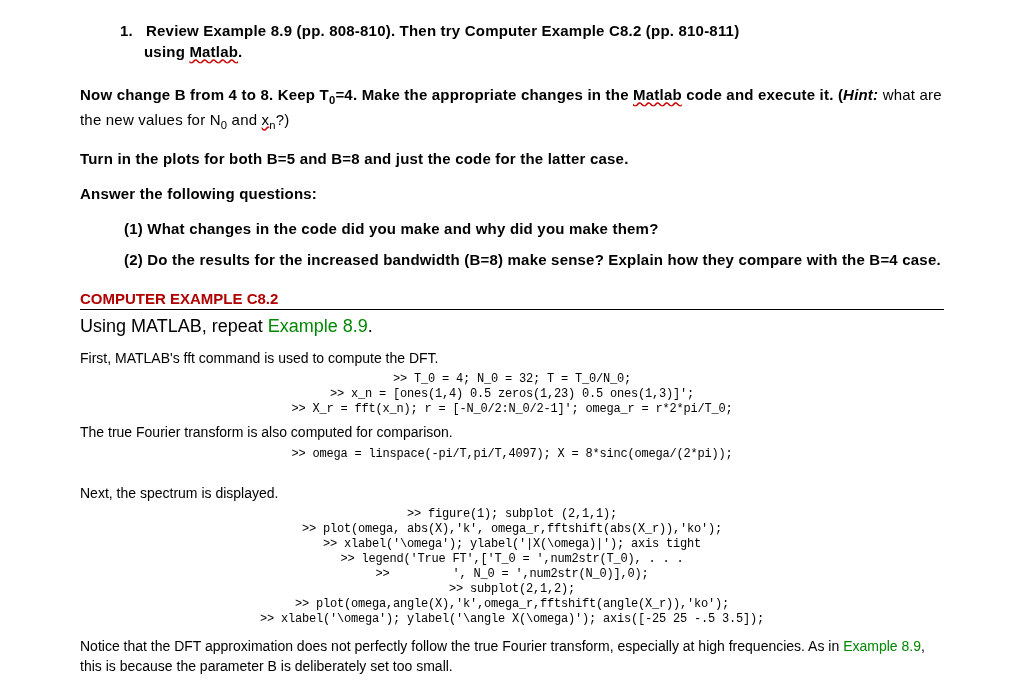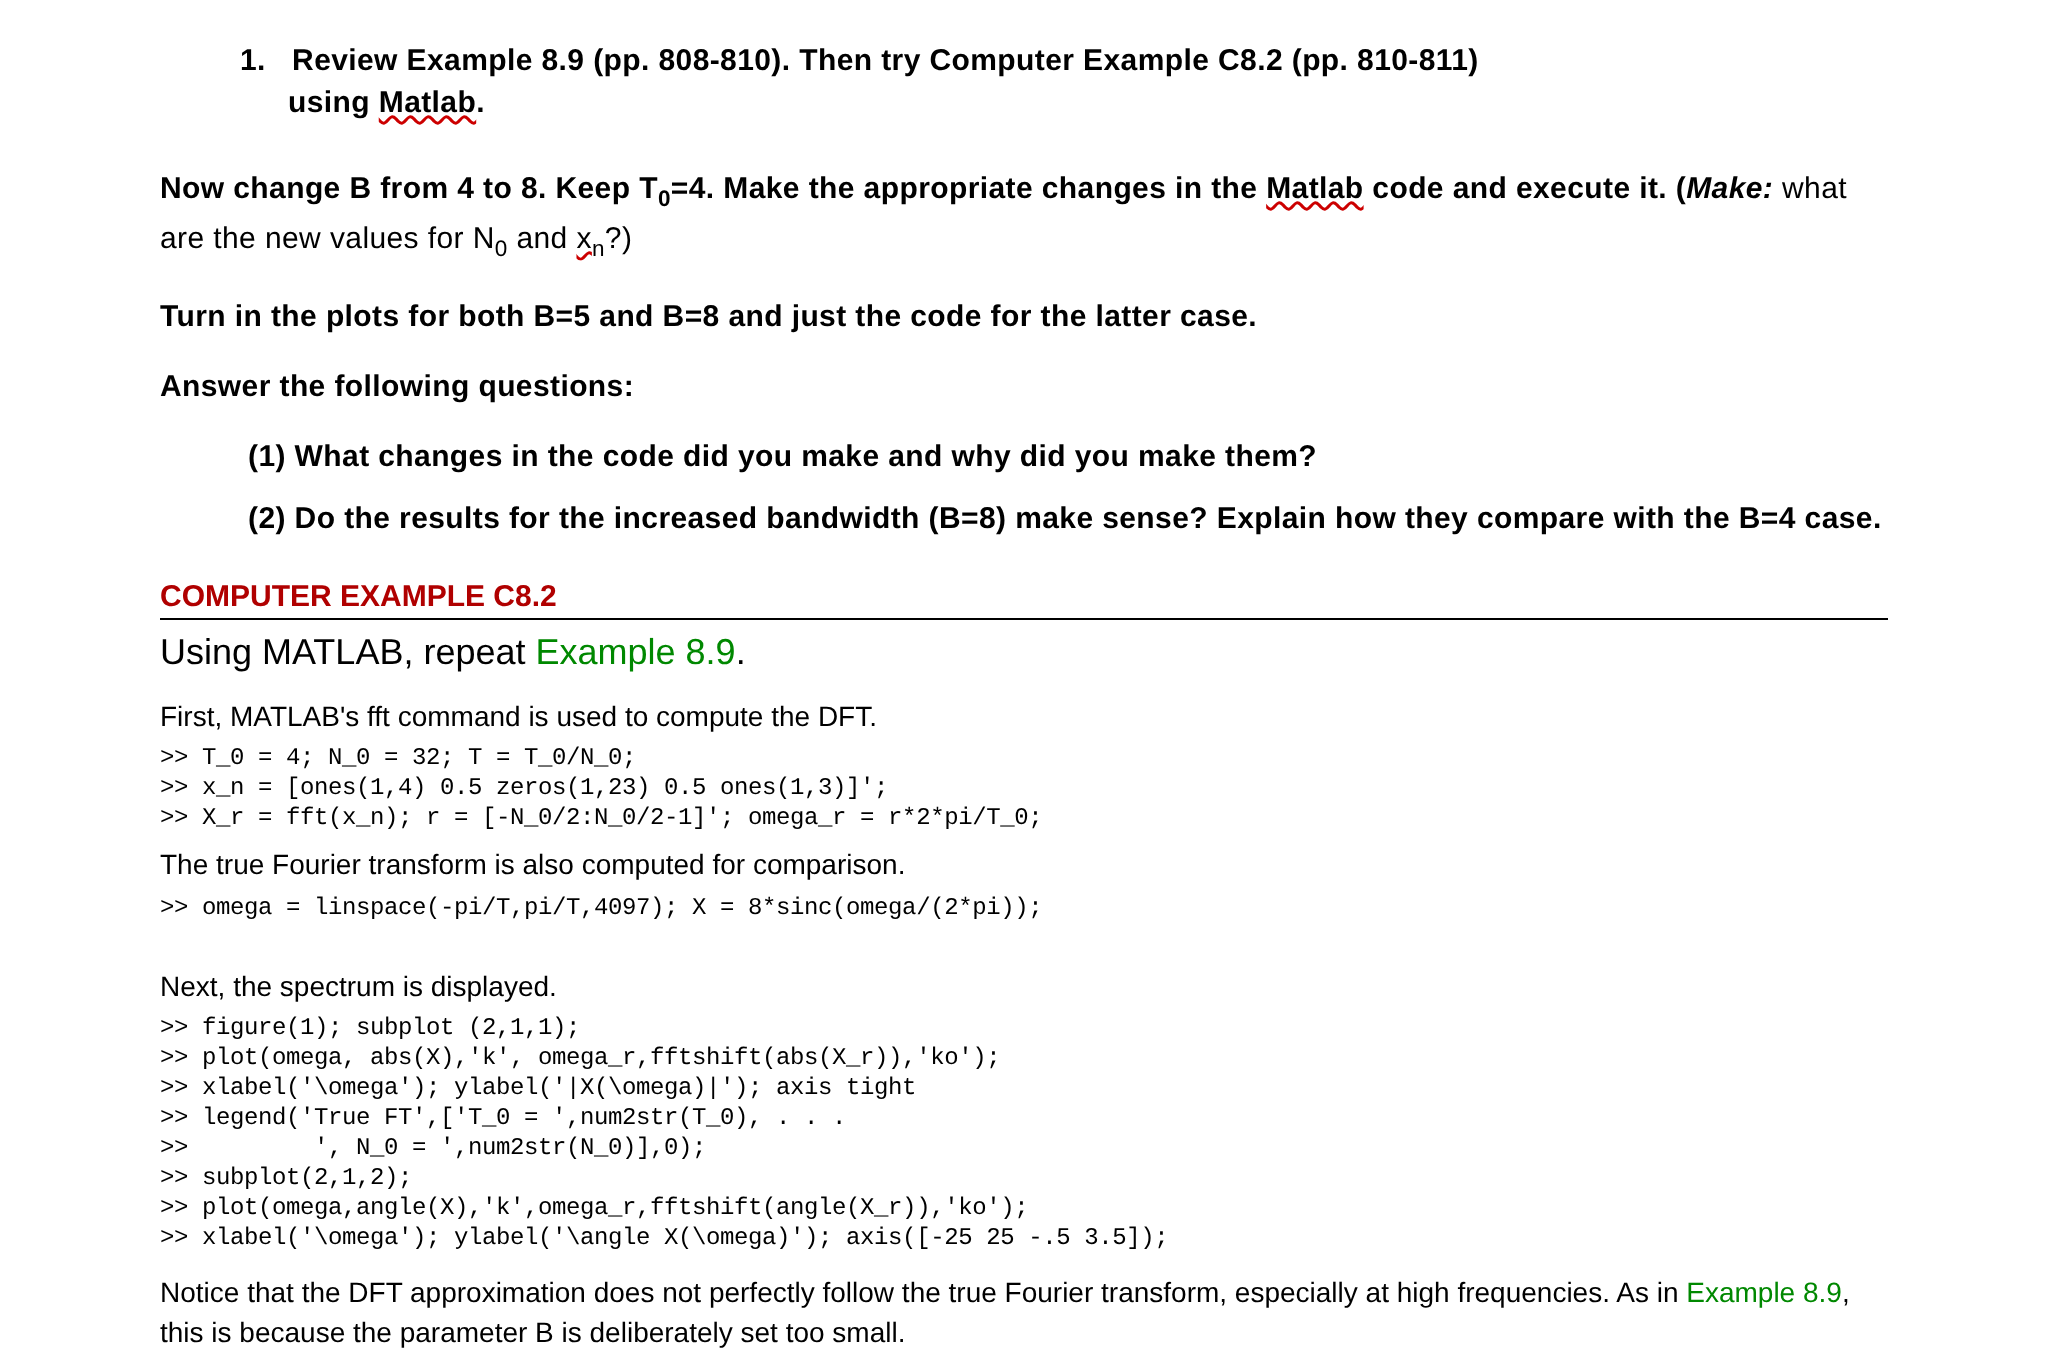--- a/index.html
+++ b/index.html
@@ -42,40 +42,41 @@
       margin-top: 5px;
       margin-bottom: 4px;
     }
     .code {
       font-family: "Courier New", Courier, monospace;
       font-size: 12px;
       white-space: pre;
       line-height: 1.25;
       margin-bottom: 6px;
       letter-spacing: -0.2px;
+      text-align: center;
     }
     .notice {
       font-family: Arial, Helvetica, sans-serif;
       font-size: 14px;
       margin-top: 10px;
     }
     .qindent { margin-left: 44px; text-indent: -26px; padding-left: 26px; margin-bottom: 10px;}
     .ls { letter-spacing: 0.2px; }
   </style>
 </head>
 <body>
 
 <div class="item1 bold ls">
   <span>1.</span>&nbsp;&nbsp;
   <span>Review Example 8.9 (pp. 808-810). Then try Computer Example C8.2 (pp. 810-811)</span><br>
   <span>using </span><span class="spellcheck">Matlab</span><span>.</span>
 </div>
 
 <div class="para bold ls">
-  <span>Now change B from 4 to 8. Keep T</span><sub>0</sub><span>=4. Make the appropriate changes in the </span><span class="spellcheck">Matlab</span><span> code and execute it. (</span><i><span>Make:</span></i><span style="font-weight:normal"><span> what are the new values for N</span><sub>0</sub><span> and </span><span class="spellcheck"><span>x</span><sub>n</sub></span><span>?)</span></span>
+  <span>Now change B from 4 to 8. Keep T</span><sub>0</sub><span>=4. Make the appropriate changes in the </span><span class="spellcheck">Matlab</span><span> code and execute it. (</span><i><span>Hint:</span></i><span style="font-weight:normal"><span> what are the new values for N</span><sub>0</sub><span> and </span><span class="spellcheck"><span>x</span><sub>n</sub></span><span>?)</span></span>
 </div>
 
 <div class="para bold ls">Turn in the plots for both B=5 and B=8 and just the code for the latter case.</div>
 
 <div class="para bold ls">Answer the following questions:</div>
 
 <div class="qindent bold ls">(1) What changes in the code did you make and why did you make them?</div>
 <div class="qindent bold ls">(2) Do the results for the increased bandwidth (B=8) make sense? Explain how they compare with the B=4 case.</div>
 
 <div class="section-head">COMPUTER EXAMPLE C8.2</div>

